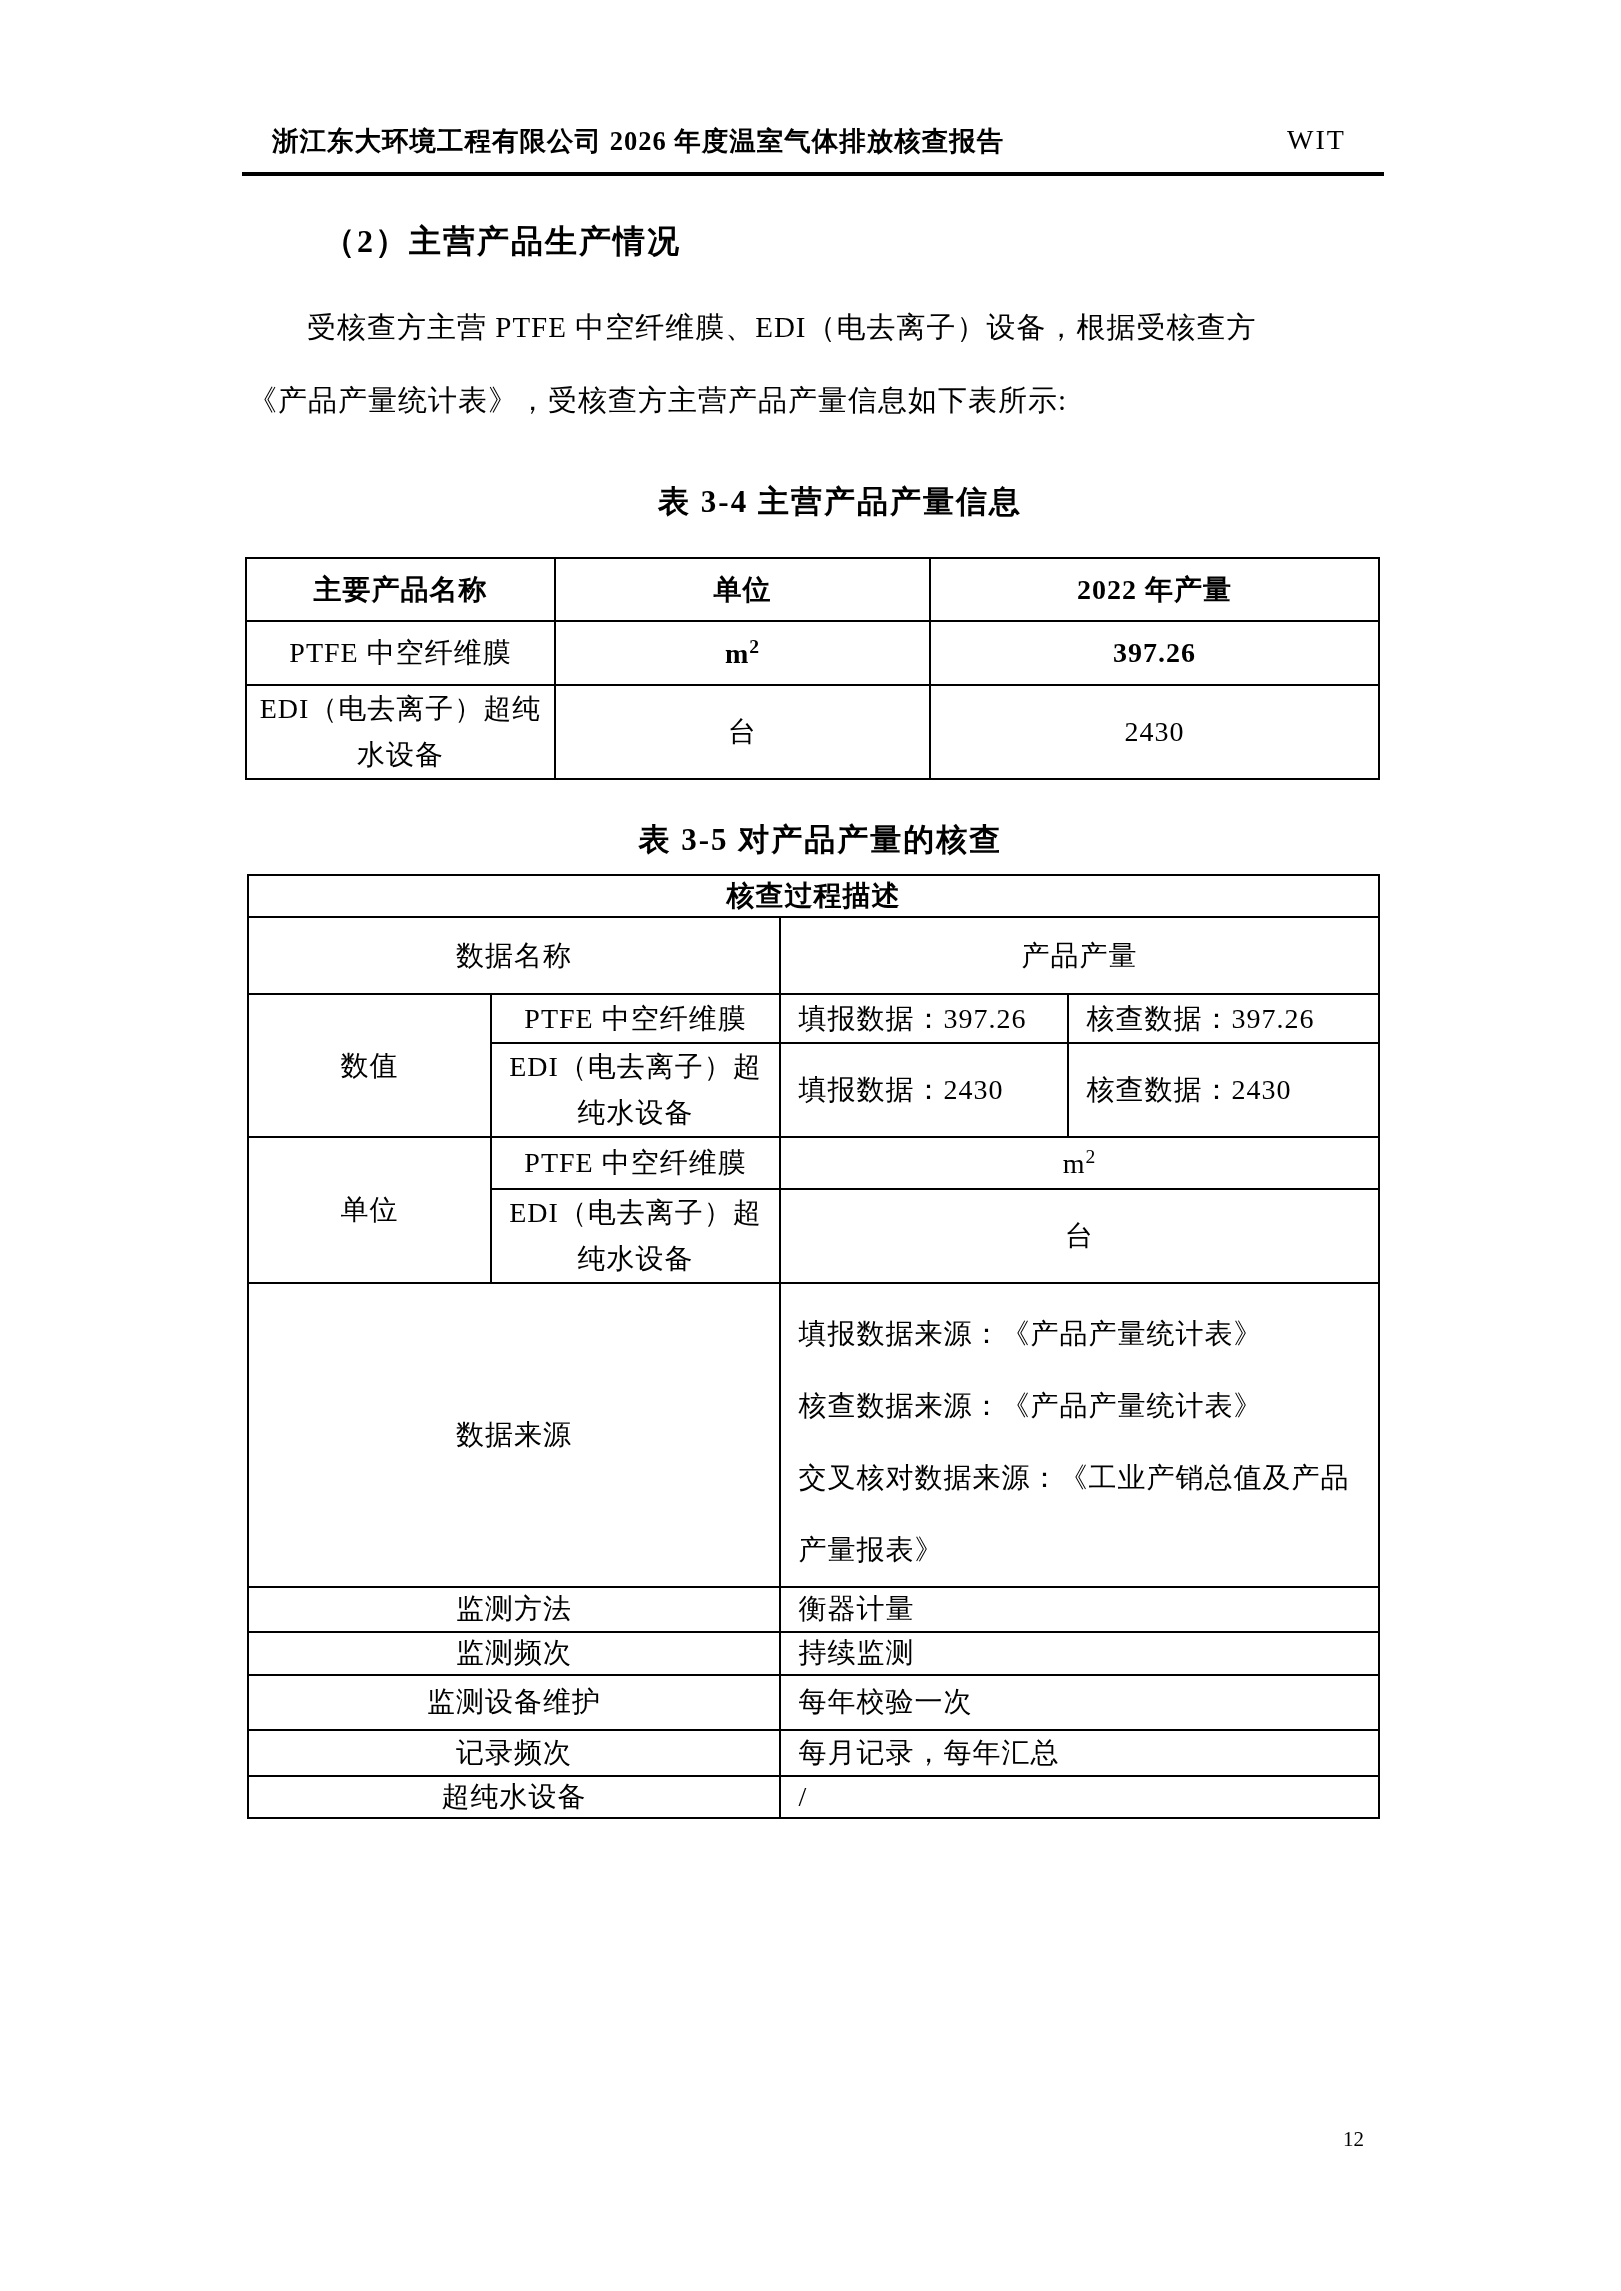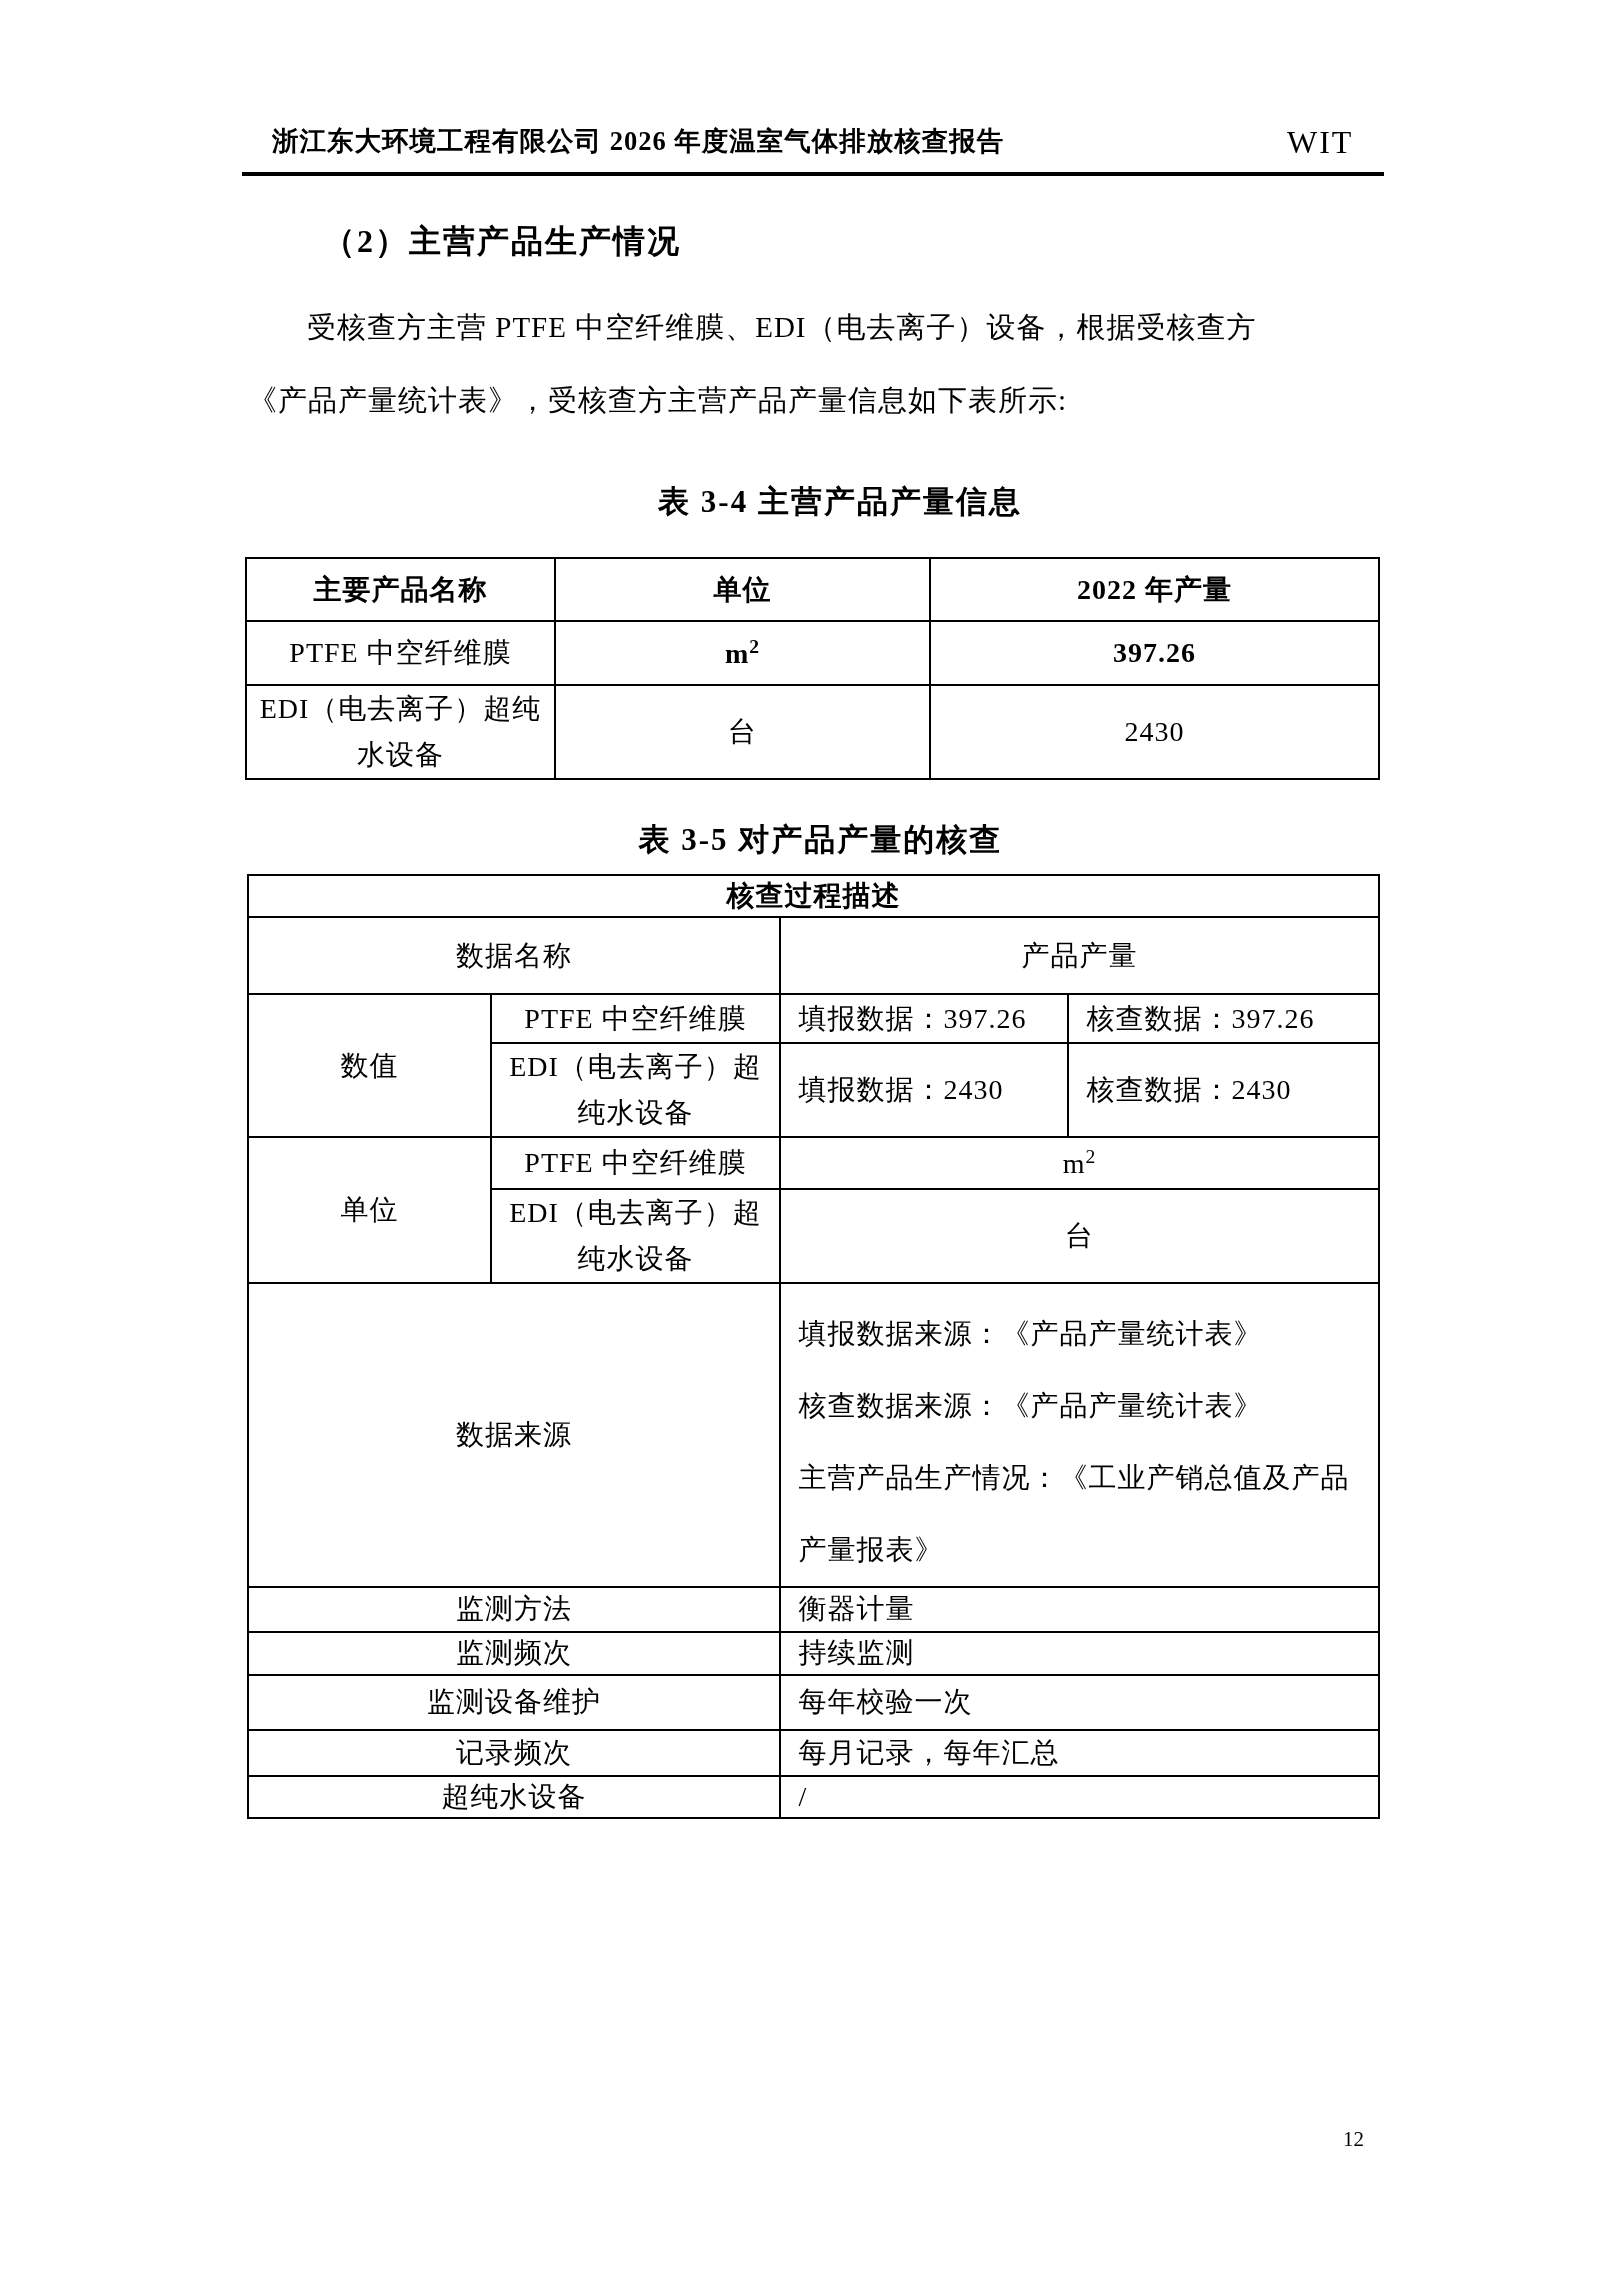--- a/index.html
+++ b/index.html
@@ -5,21 +5,21 @@
   html,body{margin:0;padding:0;}
   body{
     width:1621px;height:2292px;position:relative;
     background:#ffffff;color:#000000;
     font-family:"Liberation Serif","DejaVu Serif",serif;
   }
   .abs{position:absolute;}
   .nowrap{white-space:nowrap;}
   
   .hdr-left{left:272px;top:123px;font-size:26.5px;font-weight:bold;letter-spacing:1px;}
-  .hdr-right{left:1287px;top:124px;font-size:32px;letter-spacing:2px;}
+  .hdr-right{left:1287px;top:124px;font-size:28px;letter-spacing:2px;}
   .hdr-rule{left:242px;top:172px;width:1142px;height:3.9px;background:#000;}
   
   .sec-head{left:323px;top:220px;font-size:32px;font-weight:bold;letter-spacing:2px;}
   .para-1{left:307px;top:308px;font-size:29px;letter-spacing:1px;}
   .para-2{left:248px;top:381px;font-size:29px;letter-spacing:1px;}
   .t34-title{left:247px;top:481px;width:1131px;text-align:center;font-size:31px;font-weight:bold;padding-left:55px;box-sizing:border-box;letter-spacing:2px;}
   .t35-title{left:247px;top:819px;width:1131px;text-align:center;font-size:31px;font-weight:bold;padding-left:15.7px;box-sizing:border-box;letter-spacing:2px;}
   
   table{border-collapse:collapse;table-layout:fixed;font-size:28px;}
   td{border:2px solid #000;text-align:center;vertical-align:middle;padding:0;overflow:hidden;letter-spacing:1px;}
@@ -104,21 +104,21 @@
   </tr>
   <tr style="height:79px">
     <td class="wrap2" style="padding:0 9.8px;">EDI（电去离子）超纯水设备</td>
     <td colspan="2">台</td>
   </tr>
   <tr style="height:222px" class="bt3">
     <td colspan="2" class="bt3">数据来源</td>
     <td colspan="2" class="bt3 src-cell">
       <div>填报数据来源：《产品产量统计表》</div>
       <div>核查数据来源：《产品产量统计表》</div>
-      <div>主营产品生产情况：《工业产销总值及产品产量报表》</div>
+      <div>交叉核对数据来源：《工业产销总值及产品产量报表》</div>
     </td>
   </tr>
   <tr style="height:45px" class="bt3">
     <td colspan="2" class="bt3">监测方法</td>
     <td colspan="2" class="bt3 left-cell">衡器计量</td>
   </tr>
   <tr style="height:43px" class="bt3">
     <td colspan="2" class="bt3">监测频次</td>
     <td colspan="2" class="bt3 left-cell">持续监测</td>
   </tr>

